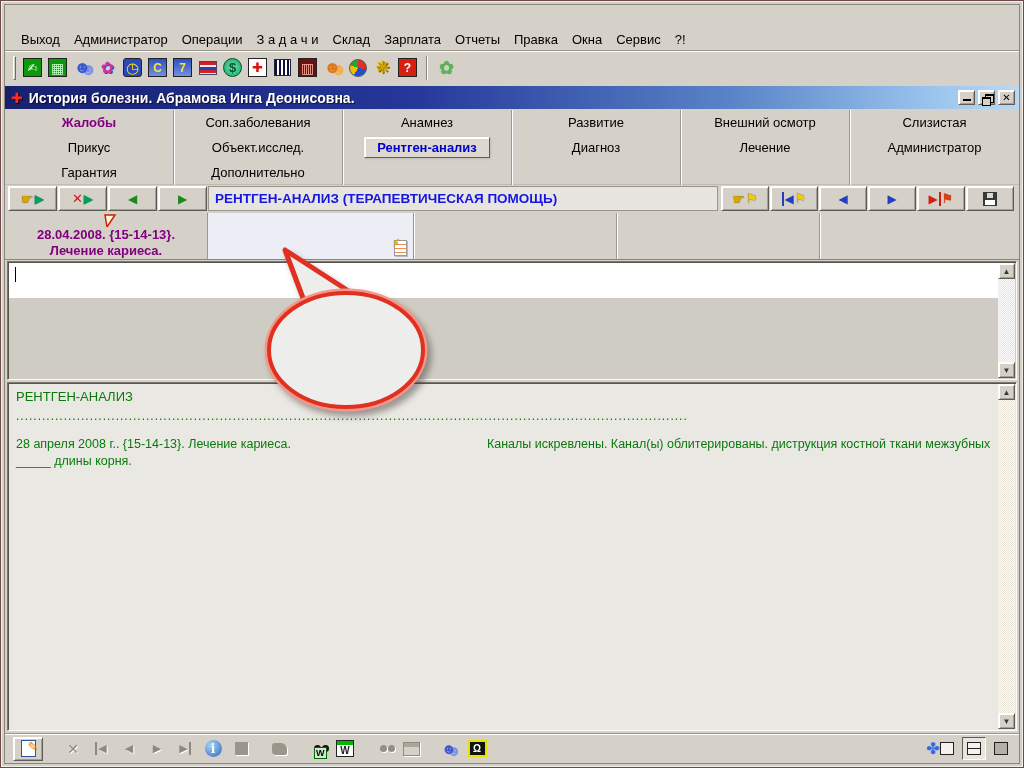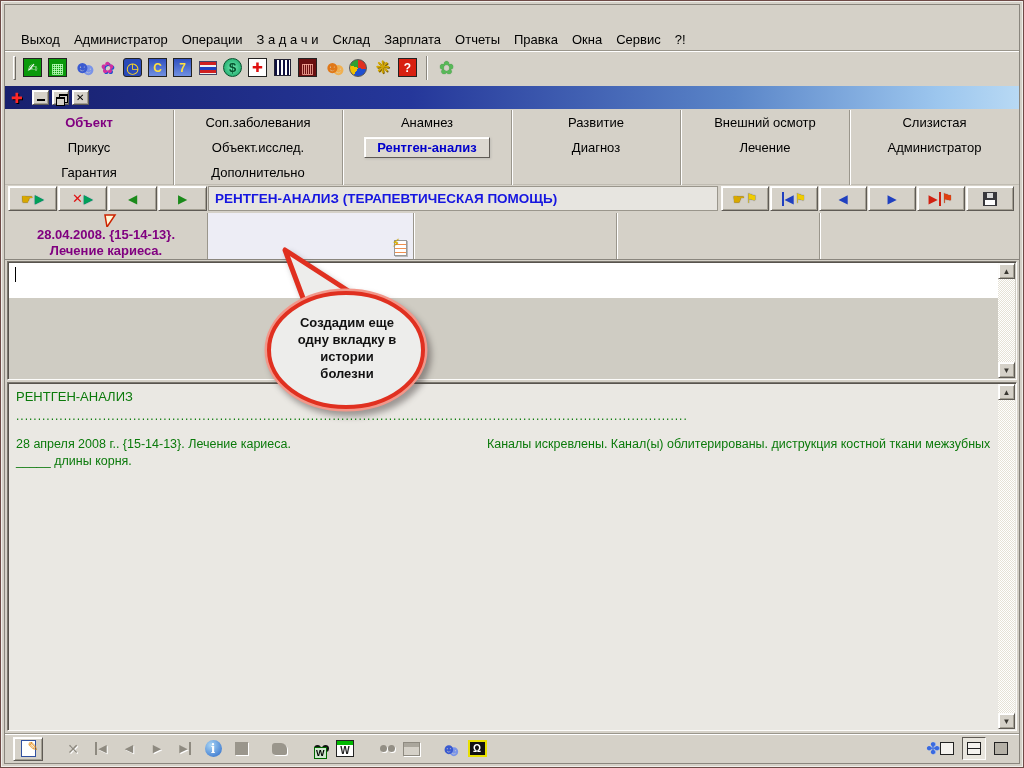--- a/index.html
+++ b/index.html
@@ -251,28 +251,29 @@
         <span class="ic-box i-help"></span>
       </span>
     <span class="tsep"></span>
     <span class="ticon i-clover"></span>
   </div>
 
   <div class="docwin">
 
     <div class="doc-titlebar">
       <span class="histicon"></span>
+      <span class="title-text">История болезни. Абрамова Инга Деонисовна.</span>
       <span class="cap-btn doc-cap raised gl-min"></span>
       <span class="cap-btn doc-cap raised gl-restore"></span>
       <span class="cap-btn doc-cap raised gl-close"></span>
     </div>
 
     <div class="tabgrid">
       <div class="tg-cell">
-          <span class="tg-accent">Объект</span>
+          <span class="tg-accent">Жалобы</span>
         </div>
       <div class="tg-cell">
           <span>Соп.заболевания</span>
         </div>
       <div class="tg-cell">
           <span>Анамнез</span>
         </div>
       <div class="tg-cell">
           <span>Развитие</span>
         </div>
@@ -458,20 +459,14 @@
           <span class="vb-shape vb-fill"></span>
         </span>
     </span>
   </div>
 
   <svg class="balloon-svg" viewBox="0 0 200 186">
     <polygon points="35,14 56,70 100,56" fill="#ededeb" stroke="#e03020" stroke-width="5" stroke-linejoin="round"></polygon>
     <ellipse cx="96" cy="114" rx="77" ry="57" fill="#ededeb" stroke="#f2978a" stroke-width="9"></ellipse>
     <ellipse cx="96" cy="114" rx="77" ry="57" fill="#ededeb" stroke="#e03020" stroke-width="4"></ellipse>
   </svg>
-  <div class="balloon-text">
-    <span>Создадим еще</span><br>
-    <span>одну вкладку в</span><br>
-    <span>истории</span><br>
-    <span>болезни</span>
-  </div>
 
 </div>
 
 </body></html>

